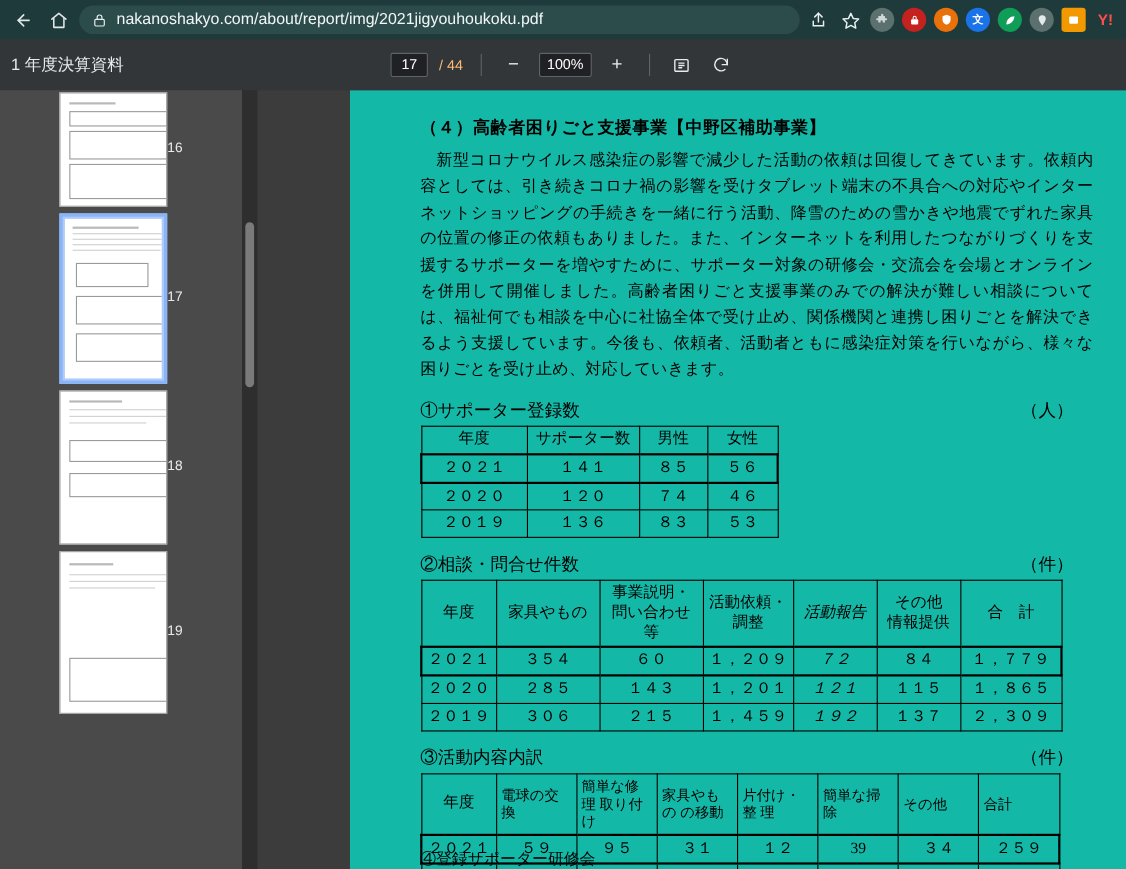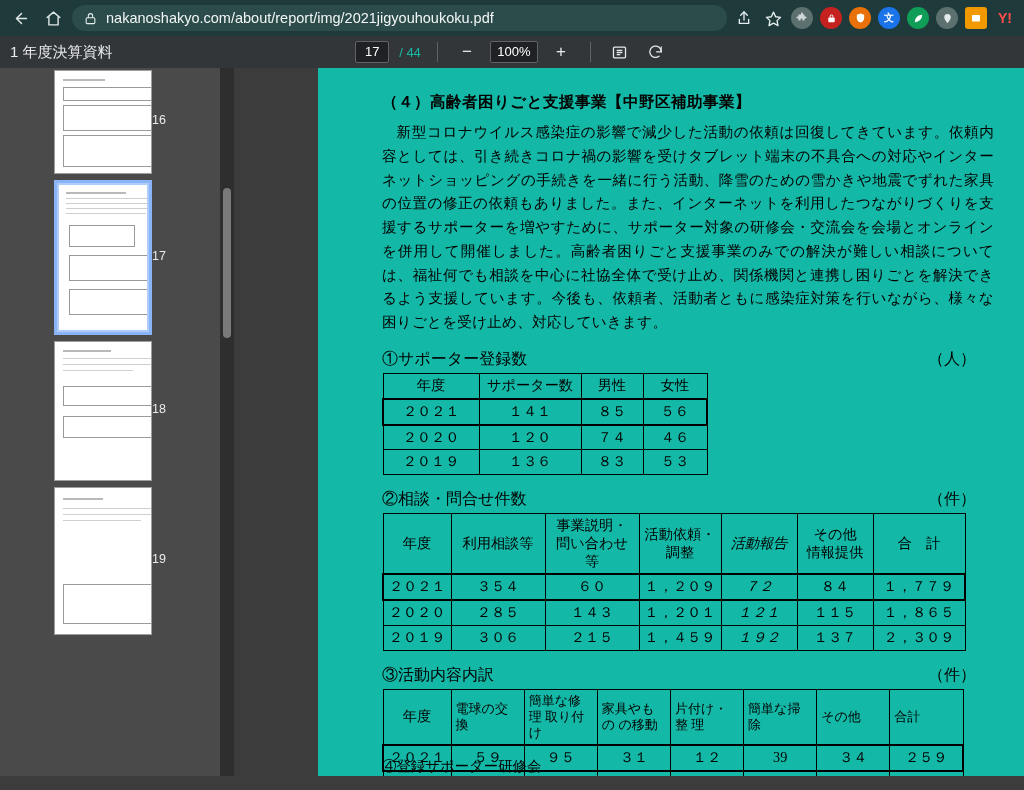--- a/index.html
+++ b/index.html
@@ -56,21 +56,21 @@
     width: 22px; height: 22px;
     display: flex; align-items: center; justify-content: center;
     color: #e6eeee;
     font-size: 13px;
     border-radius: 4px;
   }
   .cicon.round { border-radius: 50%; }
 
   
   .pdf-toolbar {
-    height: 32px;
+    height: 46px;
     background: #323639;
     display: flex;
     align-items: center;
     color: #e8eaed;
     position: relative;
   }
   .pdf-title {
     font-size: 15px;
     padding-left: 10px;
     white-space: nowrap;
@@ -91,21 +91,21 @@
   .page-field {
     width: 34px; height: 22px;
     background: #202124;
     border: 1px solid #5f6368;
     border-radius: 2px;
     color: #fff;
     font-size: 13px;
     text-align: center;
     line-height: 20px;
   }
-  .page-total { font-size: 13px; color: #14b8a6; }
+  .page-total { font-size: 13px; color: #fdba74; }
   .vsep { width: 1px; height: 20px; background: #5f6368; margin: 0 6px; }
   .tbtn {
     width: 26px; height: 24px;
     display: flex; align-items: center; justify-content: center;
     font-size: 17px;
     color: #e8eaed;
     border-radius: 3px;
   }
   .zoom-field {
     min-width: 48px; height: 22px;
@@ -488,21 +488,21 @@
         </table>
 
       <div class="tbl-caption">
         <span>②相談・問合せ件数</span>
         <span class="unit">（件）</span>
       </div>
       <table class="doc t2">
         <tbody>
             <tr>
           <td>年度</td>
-          <td>利用相談等</td>
+          <td>家具やもの</td>
           <td style="white-space:pre-line;">事業説明・
 問い合わせ等</td>
           <td style="white-space:pre-line;">活動依頼・
 調整</td>
           <td>活動報告</td>
           <td style="white-space:pre-line;">その他
 情報提供</td>
           <td>合　計</td>
         </tr>
         <tr class="hl">

